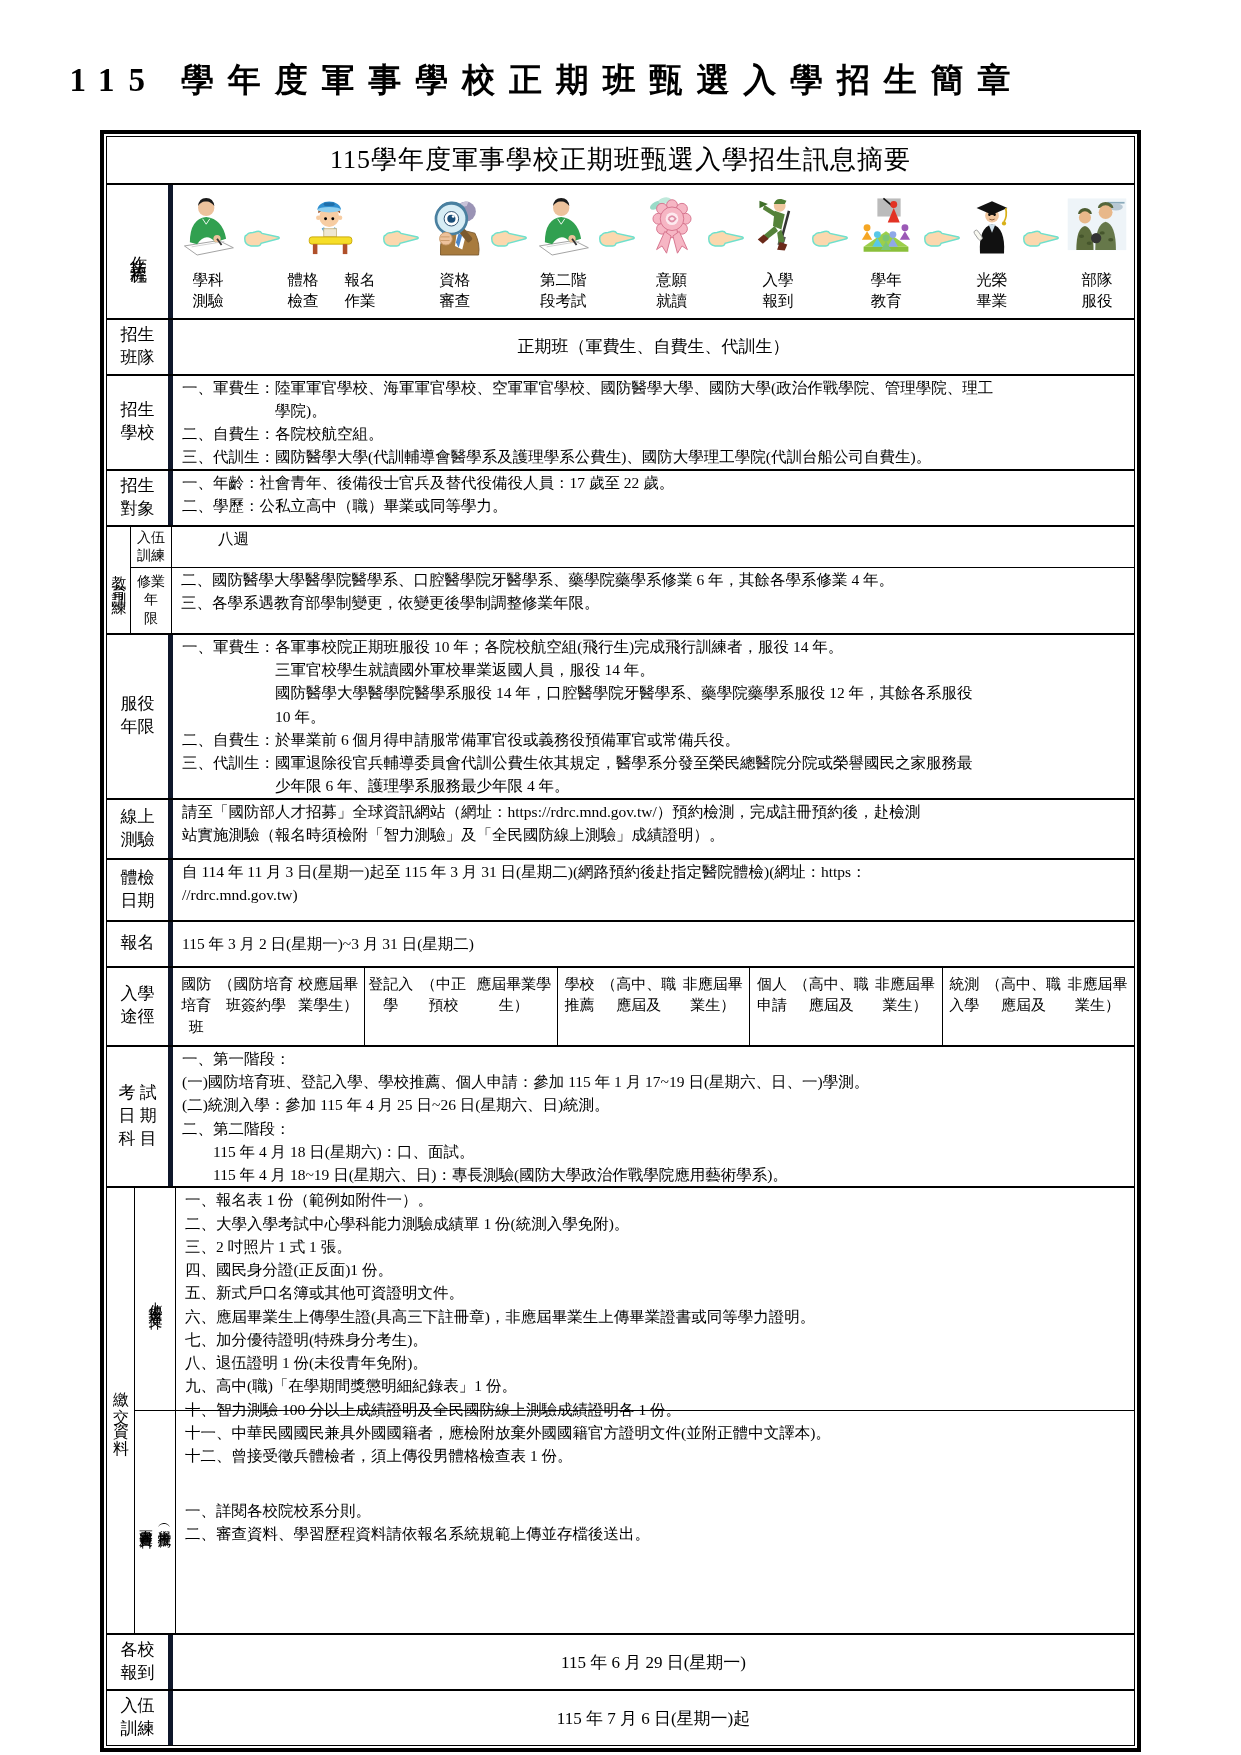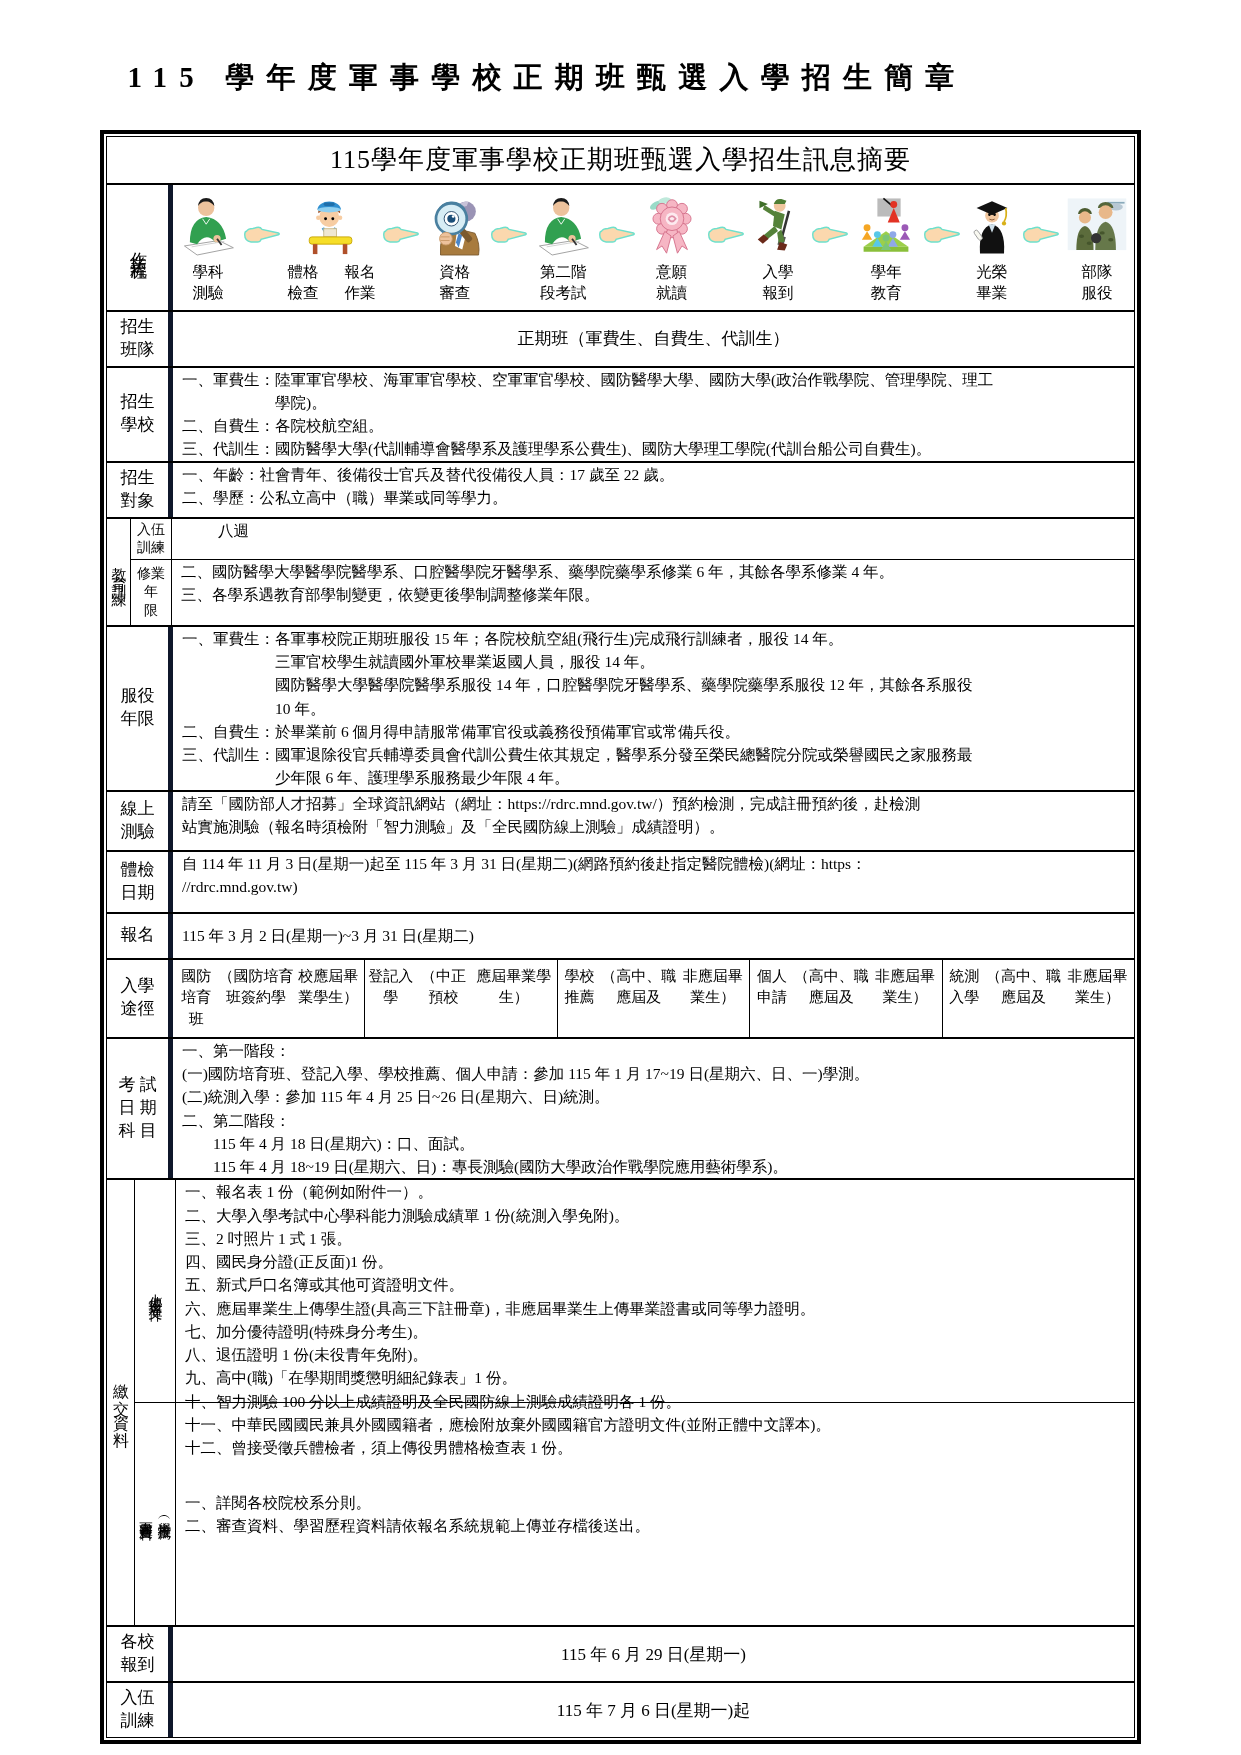--- a/index.html
+++ b/index.html
@@ -4,21 +4,21 @@
 <style>
   * { margin:0; padding:0; box-sizing:border-box; }
   html,body { background:#ffffff; }
   body {
     width:1241px; height:1755px; position:relative;
     font-family:"Liberation Serif","DejaVu Serif",serif;
     color:#000;
   }
   .page-title {
     position:absolute; left:0; top:58px; width:1094px;
-    text-align:center; font-size:29px; font-weight:bold;
+    text-align:center; font-size:33px; font-weight:bold;
     letter-spacing:0.42em; white-space:nowrap;
   }
   .sheet {
     position:absolute; left:100px; top:130px; width:1041px;
     border:4px solid #000; padding:2px; background:#fff;
   }
   .sheet-inner { border:1px solid #000; }
   .row { display:flex; border-top:2px solid #000; align-items:stretch; }
   .row:first-child { border-top:none; }
   .label {
@@ -36,21 +36,21 @@
   }
   
   .summary-head {
     display:block; text-align:center; font-size:26px;
     padding:5px 0 6px 0; letter-spacing:1px;
   }
   
   .flow-cell { flex:1; display:flex; align-items:flex-end; justify-content:space-between; padding:8px 6px 6px 6px; }
   .flow-step { display:flex; flex-direction:column; align-items:center; justify-content:flex-end; }
   .flow-step .step-label, .flow-group .step-label {
-    font-size:15.5px; text-align:center; white-space:pre-line; line-height:1.35; margin-top:3px;
+    font-size:15.5px; text-align:center; white-space:pre-line; line-height:1.35; margin-top:11px;
   }
   .flow-icon { height:66px; display:block; }
   .flow-group { display:flex; flex-direction:column; align-items:center; }
   .flow-group-labels { display:flex; gap:26px; }
   .hand-sep { align-self:center; margin-bottom:28px; }
   
   .group-label {
     flex:0 0 24px; border-right:1px solid #000;
     display:flex; align-items:center; justify-content:center;
     font-size:15px; padding:3px 0;
@@ -372,21 +372,21 @@
               <div class="line">三、各學系遇教育部學制變更，依變更後學制調整修業年限。</div>
             </div>
         </div>
       </div>
     </div>
 
     <div class="row r-service">
       <div class="label">服役
 年限</div>
       <div class="cell">
-          <div class="line">一、軍費生：各軍事校院正期班服役 15 年；各院校航空組(飛行生)完成飛行訓練者，服役 14 年。</div>
+          <div class="line">一、軍費生：各軍事校院正期班服役 10 年；各院校航空組(飛行生)完成飛行訓練者，服役 14 年。</div>
           <div class="line">　　　　　　三軍官校學生就讀國外軍校畢業返國人員，服役 14 年。</div>
           <div class="line">　　　　　　國防醫學大學醫學院醫學系服役 14 年，口腔醫學院牙醫學系、藥學院藥學系服役 12 年，其餘各系服役</div>
           <div class="line">　　　　　　10 年。</div>
           <div class="line">二、自費生：於畢業前 6 個月得申請服常備軍官役或義務役預備軍官或常備兵役。</div>
           <div class="line">三、代訓生：國軍退除役官兵輔導委員會代訓公費生依其規定，醫學系分發至榮民總醫院分院或榮譽國民之家服務最</div>
           <div class="line">　　　　　　少年限 6 年、護理學系服務最少年限 4 年。</div>
         </div>
     </div>
 
     <div class="row r-online">

